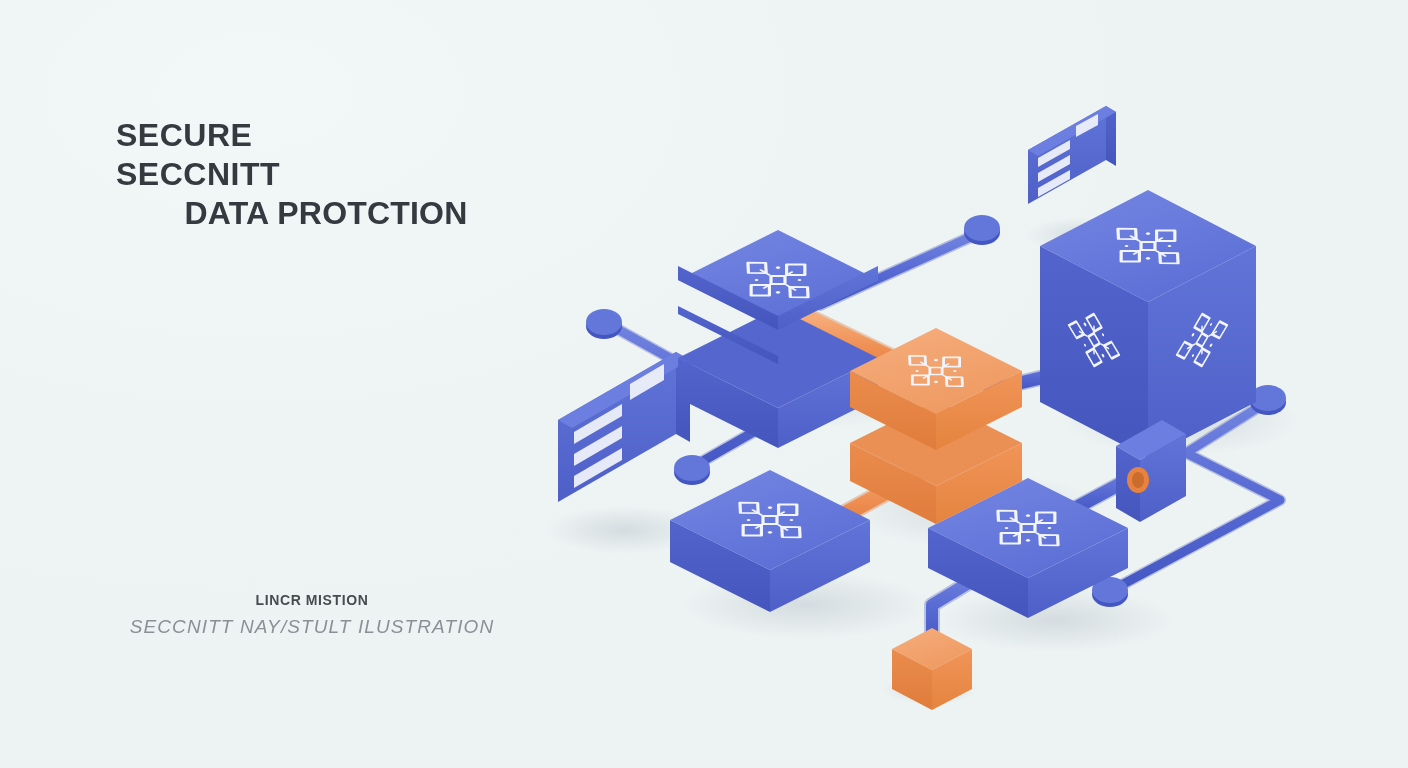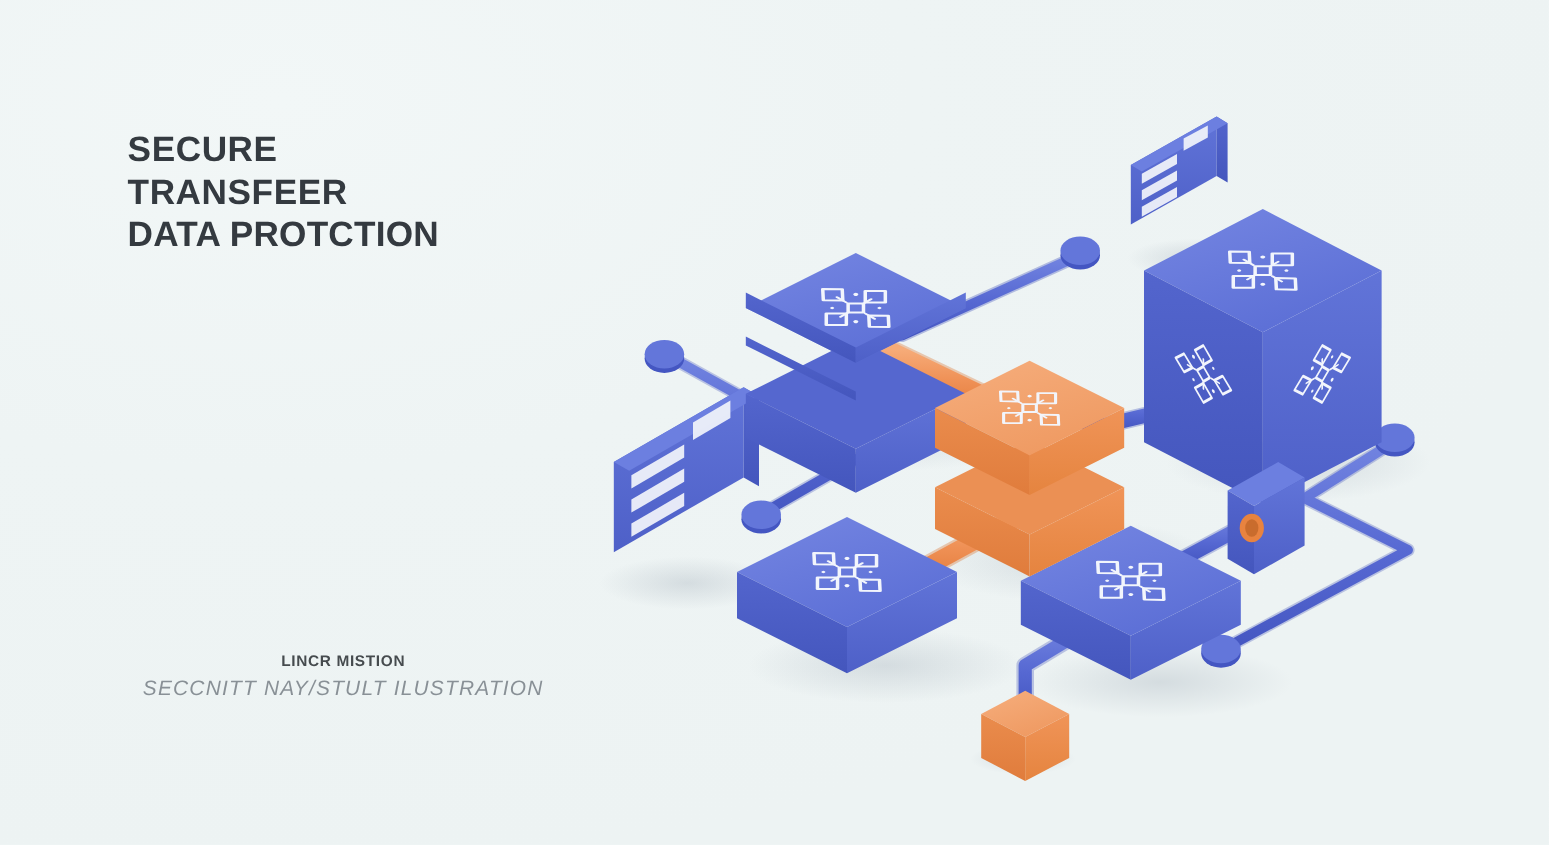--- a/index.html
+++ b/index.html
@@ -33,20 +33,21 @@
     display: block;
     font-size: 32px;
     line-height: 39px;
     font-weight: 700;
     letter-spacing: 0.5px;
     color: #343a40;
     white-space: nowrap;
   }
   #headline .line.l3 {
     letter-spacing: 0.2px;
+    text-align: center;
   }
   
   #caption {
     position: absolute;
     left: 112px;
     top: 592px;
     width: 400px;
     text-align: center;
   }
   #caption .cap-primary {
@@ -85,21 +86,21 @@
     height: 660px;
   }
 </style>
 </head>
 <body>
 
 <div id="stage">
 
   <div id="headline">
     <span class="line l1">SECURE</span>
-    <span class="line l2">TRANSFEER</span>
+    <span class="line l2">SECCNITT</span>
     <span class="line l3">DATA PROTCTION</span>
   </div>
 
   <div id="caption">
     <span class="cap-primary">LINCR MISTION</span>
     <span class="cap-secondary">SECCNITT  NAY/STULT ILUSTRATION</span>
   </div>
 
   <div id="artwork">
     <svg viewBox="0 0 880 660" xmlns="http://www.w3.org/2000/svg" aria-hidden="true">

